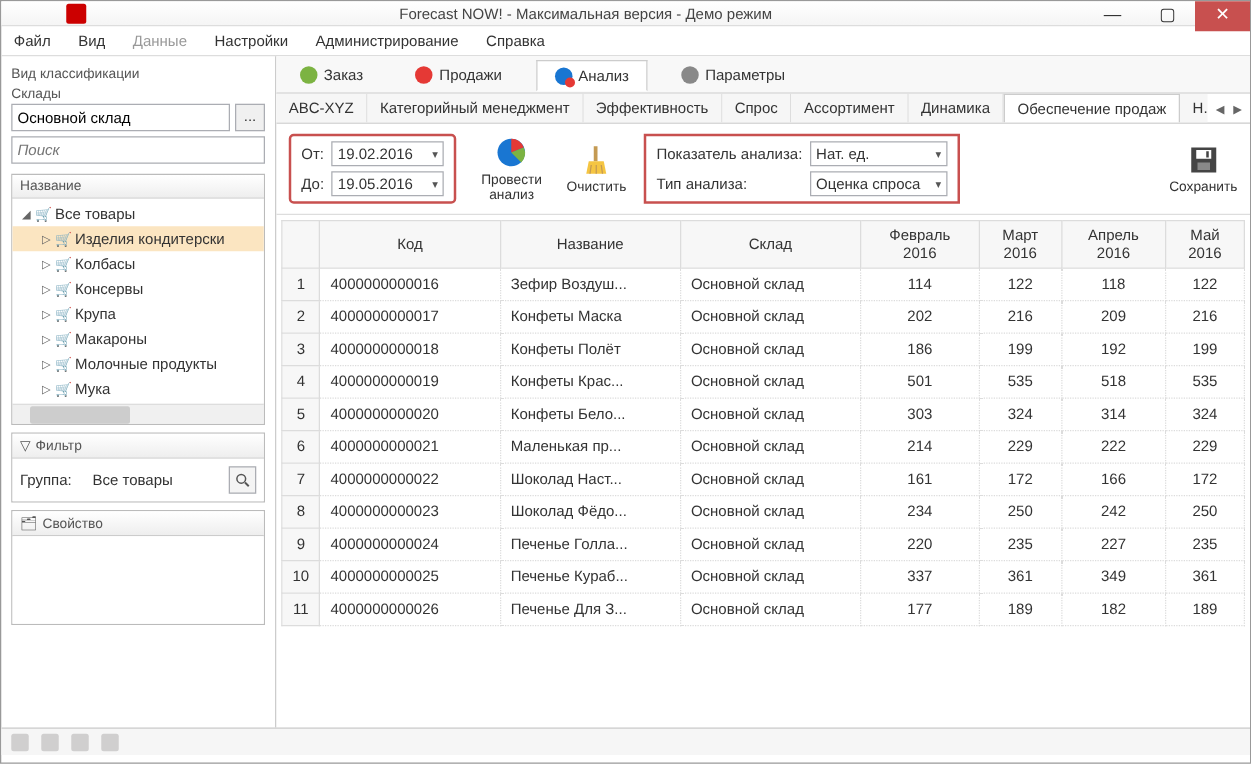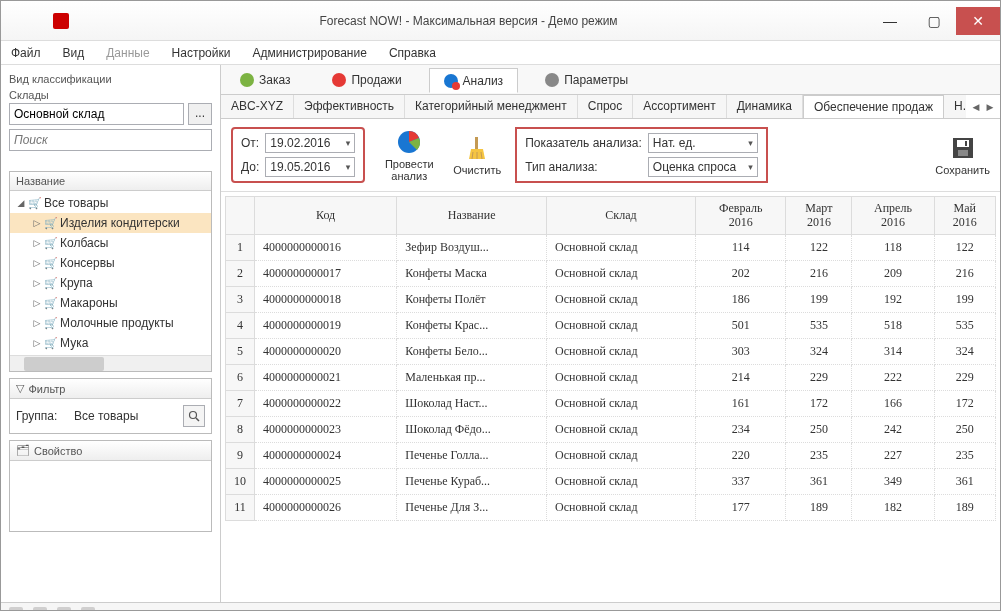--- a/index.html
+++ b/index.html
@@ -1,19 +1,19 @@
 <!DOCTYPE html>
 <html><head>
 <meta charset="utf-8">
 <style>
 * { box-sizing: border-box; margin: 0; padding: 0; }
 body { font-family: 'Segoe UI', Tahoma, sans-serif; font-size: 12px; color: #333; background: #fff; width: 1001px; height: 611px; overflow: hidden; border: 1px solid #999; }
 
 
-.titlebar { height: 40px; background: linear-gradient(#fff, #f5f5f5); border-bottom: 1px solid #ddd; display: flex; align-items: center; padding-left: 44px; }
+.titlebar { height: 20px; background: linear-gradient(#fff, #f5f5f5); border-bottom: 1px solid #ddd; display: flex; align-items: center; padding-left: 44px; }
 .titlebar-icon { width: 16px; height: 16px; margin-left: 8px; background: #c00; border-radius: 2px; }
 .titlebar-title { flex: 1; text-align: center; font-size: 12px; color: #444; }
 .titlebar-controls { display: flex; }
 .titlebar-btn { width: 44px; height: 28px; display: flex; align-items: center; justify-content: center; font-size: 14px; font-family: Arial; }
 .titlebar-btn.close { background: #c8504f; color: #fff; }
 
 
 .menubar { height: 24px; display: flex; align-items: center; padding: 0 0; gap: 2px; border-bottom: 1px solid #ddd; }
 .menu-item { padding: 3px 10px; cursor: default; }
 .menu-item.disabled { color: #999; }
@@ -23,21 +23,21 @@
 .sidebar { width: 220px; border-right: 1px solid #ccc; display: flex; flex-direction: column; padding: 6px 8px 0 8px; overflow: hidden; }
 .content { flex: 1; display: flex; flex-direction: column; overflow: hidden; }
 
 
 .sb-label { font-size: 11px; color: #555; margin-top: 2px; margin-bottom: 2px; }
 .sb-row { display: flex; align-items: center; gap: 4px; margin-bottom: 4px; }
 .sb-select { flex: 1; height: 22px; border: 1px solid #abadb3; background: #fff; padding: 2px 18px 2px 4px; font-size: 12px; position: relative; }
 .sb-select::after { content: '▾'; position: absolute; right: 4px; top: 3px; color: #555; font-size: 10px; }
 .sb-input { flex: 1; height: 22px; border: 1px solid #abadb3; padding: 2px 4px; font-size: 12px; }
 .sb-btn-more { width: 24px; height: 22px; border: 1px solid #abadb3; background: #f0f0f0; text-align: center; line-height: 18px; }
-.sb-search { height: 22px; border: 1px solid #abadb3; padding: 2px 4px; color: #8b5cf6; font-style: italic; font-size: 12px; margin-bottom: 20px; }
+.sb-search { height: 22px; border: 1px solid #abadb3; padding: 2px 4px; color: #8b5cf6; font-style: italic; font-size: 12px; margin-bottom: 8px; }
 .sb-panel { border: 1px solid #bbb; margin-bottom: 6px; }
 .sb-panel-header { background: linear-gradient(#fff, #eee); border-bottom: 1px solid #ccc; padding: 3px 6px; font-size: 11px; color: #555; display: flex; align-items: center; gap: 4px; }
 .sb-panel-body { background: #fff; }
 .tree { padding: 2px 0; }
 .tree-node { display: flex; align-items: center; height: 20px; padding-left: 6px; gap: 2px; font-size: 12px; }
 .tree-toggle { width: 10px; font-size: 9px; color: #666; text-align: center; }
 .tree-icon { width: 14px; height: 14px; display: inline-flex; align-items: center; justify-content: center; font-size: 11px; }
 .tree-node.child { padding-left: 22px; }
 .tree-node.selected { background: #fbe5c1; }
 .tree-hscroll { height: 16px; background: #f0f0f0; border-top: 1px solid #ddd; position: relative; }
@@ -74,21 +74,21 @@
 .date-picker { width: 90px; height: 20px; border: 1px solid #abadb3; padding: 1px 4px; font-size: 12px; display: flex; align-items: center; justify-content: space-between; }
 .date-picker::after { content: '▾'; font-size: 9px; color: #555; }
 .tool-btn { display: flex; flex-direction: column; align-items: center; gap: 2px; font-size: 11px; text-align: center; }
 .tool-btn .icon { width: 28px; height: 28px; }
 .analysis-block { border: 2px solid #c8504f; border-radius: 0; padding: 4px 8px; display: grid; grid-template-columns: auto auto; gap: 4px 6px; align-items: center; }
 .combo { width: 110px; height: 20px; border: 1px solid #abadb3; padding: 1px 4px; font-size: 12px; display: flex; align-items: center; justify-content: space-between; background:#fff; }
 .combo::after { content: '▾'; font-size: 9px; color: #555; }
 .spacer { flex: 1; }
 
 
-.grid-wrap { flex: 1; overflow: auto; padding: 4px; font-family: Liberation Serif, serif; }
+.grid-wrap { flex: 1; overflow: auto; padding: 4px; }
 table.grid { border-collapse: collapse; width: 100%; font-size: 12px; }
 table.grid th { background: #f7f7f7; border: 1px solid #dcdcdc; padding: 4px 8px; font-weight: normal; text-align: center; line-height: 1.2; height: 36px; }
 table.grid td { border: 1px dotted #dcdcdc; padding: 4px 8px; text-align: left; white-space: nowrap; overflow: hidden; text-overflow: ellipsis; max-width: 100px; height: 26px;}
 table.grid td.num { text-align: center; }
 table.grid td.rownum { text-align: center; background: #f7f7f7; border: 1px solid #dcdcdc; width: 28px;}
 table.grid th.rownum-h { width: 28px; }
 
 
 .statusbar { height: 22px; border-top: 1px solid #ccc; background: #f6f6f6; display: flex; align-items: center; padding: 0 8px; gap: 10px; }
 .statusbar .sicon { width: 14px; height: 14px; background: #d0cfcf; border-radius: 2px; display:inline-block; }
@@ -226,22 +226,22 @@
         </div>
       <div class="maintab">
           <span class="maintab-icon mi-params"></span>
           <span>Параметры</span>
         </div>
     </div>
 
     <div class="subtabs-wrap">
       <div class="subtabs" id="subtabs">
           <div class="subtab">ABC-XYZ</div>
+          <div class="subtab">Категорийный менеджмент</div>
           <div class="subtab">Эффективность</div>
-          <div class="subtab">Категорийный менеджмент</div>
           <div class="subtab">Спрос</div>
           <div class="subtab">Ассортимент</div>
           <div class="subtab">Динамика</div>
           <div class="subtab active">Обеспечение продаж</div>
           <div class="subtab">Н.О.с</div>
         </div>
       <div class="subtab-scroll">
         <span>◀</span>
         <span>▶</span>
       </div>

